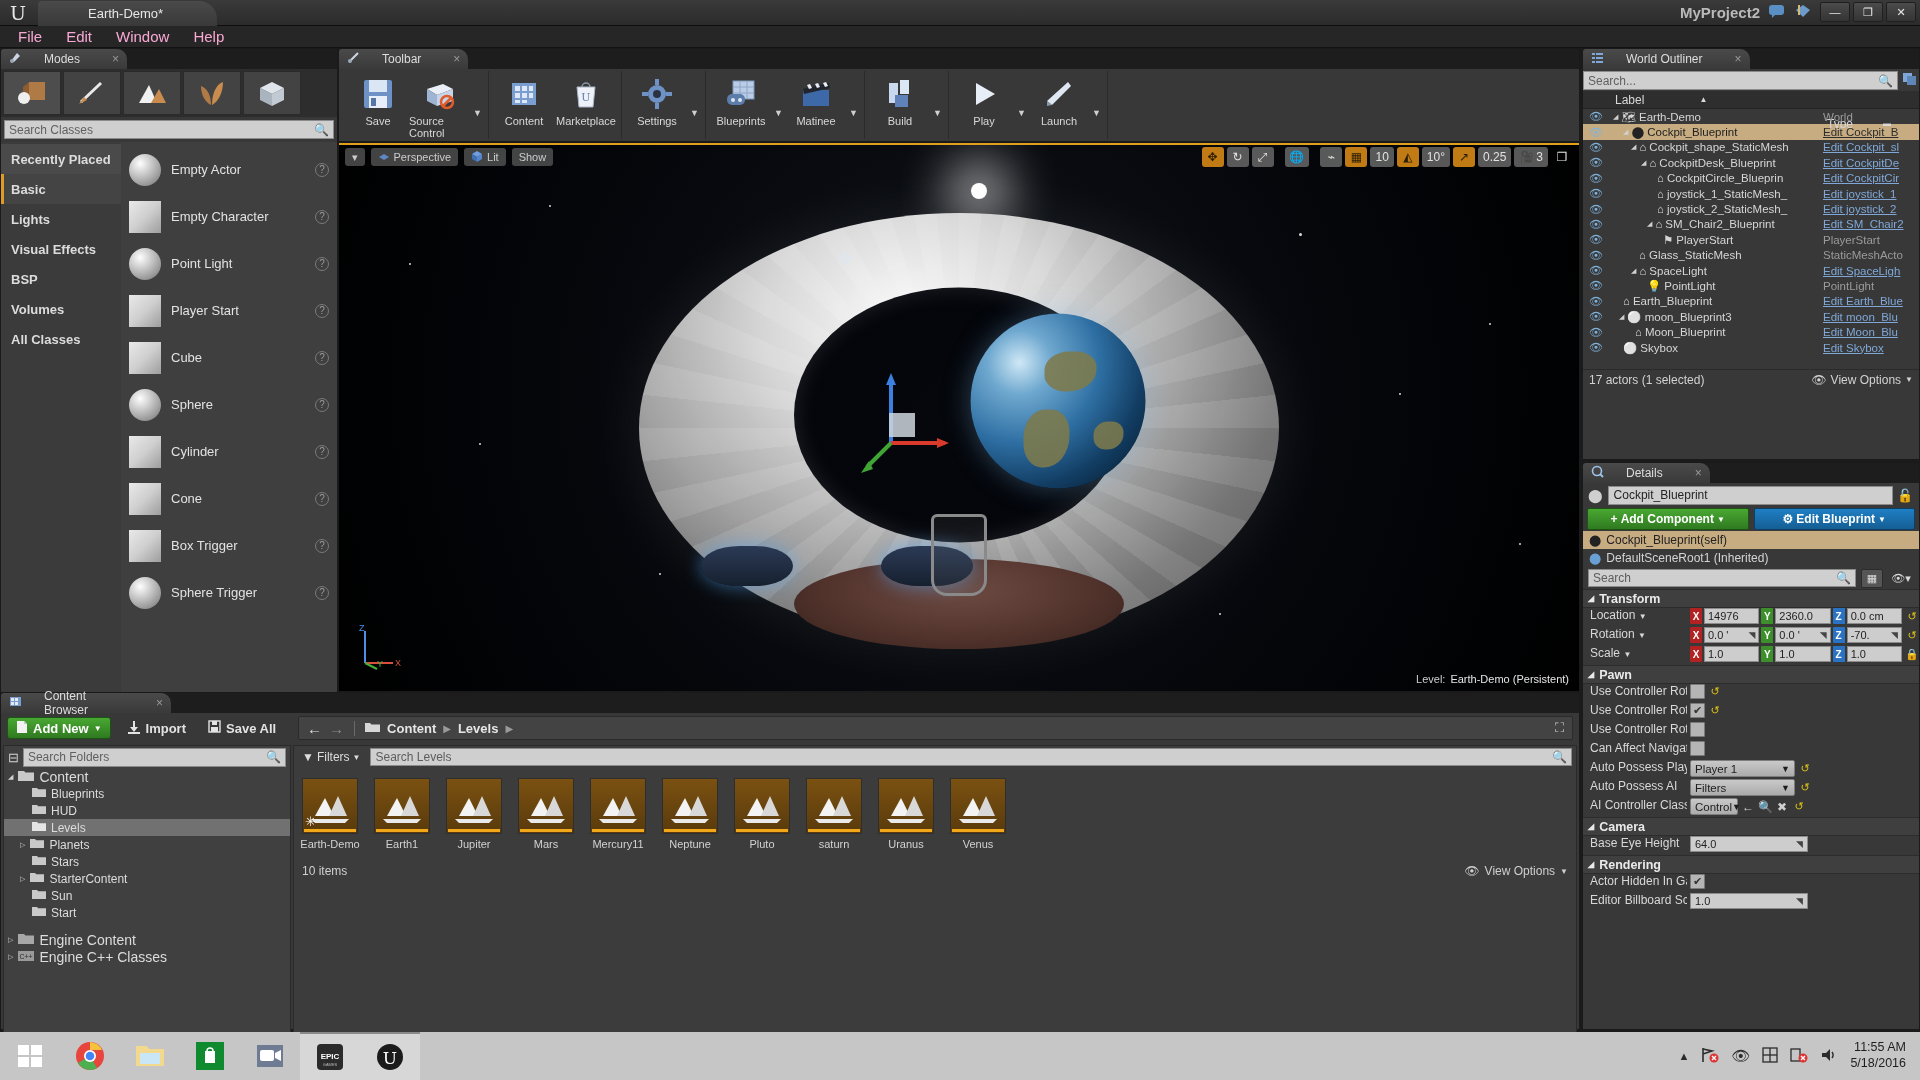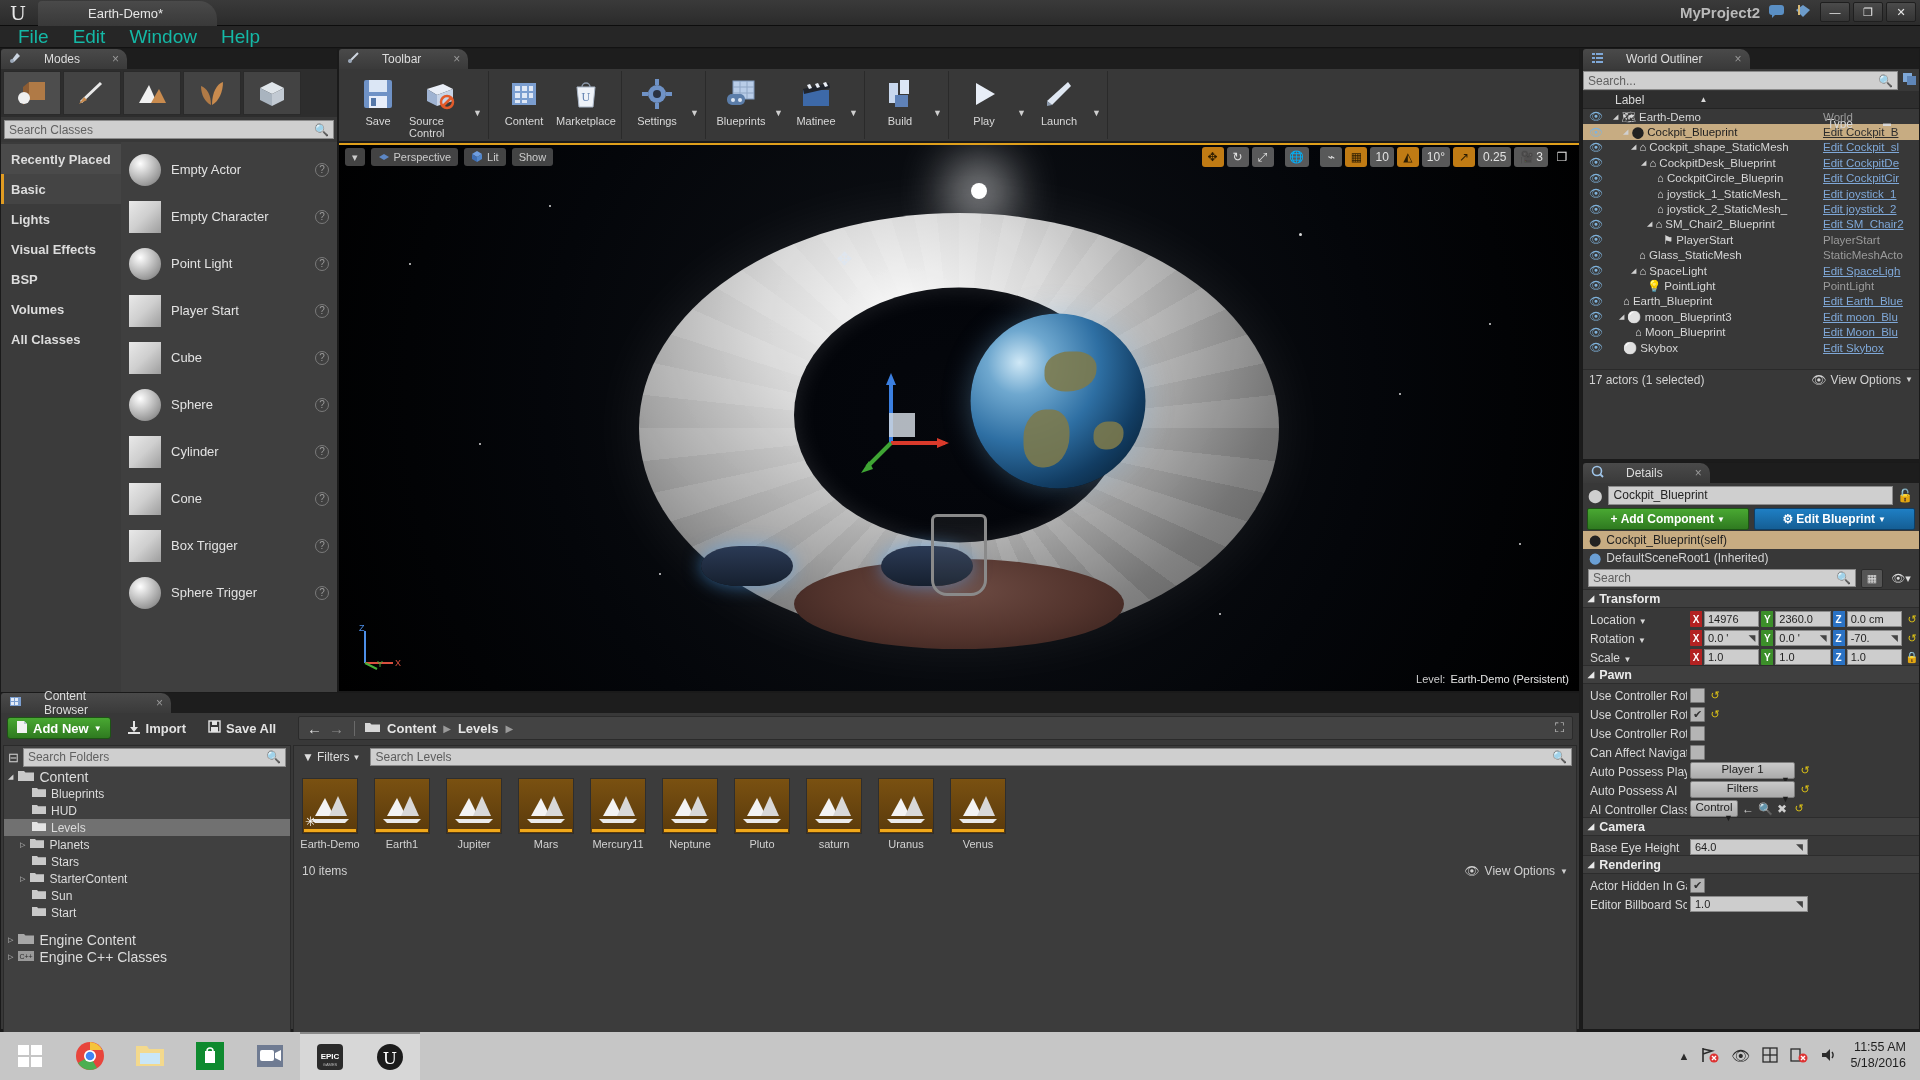--- a/index.html
+++ b/index.html
@@ -50,21 +50,21 @@
     color: #555; font-size: 11px;
   }
   .searchhelp .mag { margin-left: auto; color: #333; font-size: 12px; }
 
   
   .menubar {
     position: absolute; left: 0; top: 26px; width: 1920px; height: 22px;
     background: #262626; border-bottom: 1px solid #121212;
     display: flex; align-items: center; padding-left: 8px; gap: 4px;
   }
-  .menuitem { padding: 8px 10px; color: #14b8a6; font-size: 19px; }
+  .menuitem { padding: 8px 10px; color: #f9a8d4; font-size: 15px; }
 
   
   .panel-tab {
     height: 20px; background: linear-gradient(180deg,#4a4a4a,#3a3a3a);
     border-radius: 3px 10px 0 0; display: inline-flex; align-items: center;
     padding: 0 8px; gap: 22px; color: #ddd; font-size: 12px;
     max-width: 170px;
   }
   .panel-tab .cls { margin-left: 10px; color: #999; font-size: 12px; }
   .tabrow { height: 20px; background: #1d1d1d; display: flex; align-items: flex-end; }
@@ -299,36 +299,36 @@
   .det-search { height: 22px; display: flex; align-items: center; gap: 5px; padding: 2px 5px; }
   .det-searchbox { flex: 1; height: 18px; background: #cfcfcf; border: 1px solid #8b8b8b;
                    display: flex; align-items: center; padding: 0 4px; color: #5d5d5d; font-size: 12px; }
   .sq-btn { width: 22px; height: 19px; background: #555; border: 1px solid #2b2b2b; border-radius: 2px;
             display: flex; align-items: center; justify-content: center; font-size: 11px; color: #ddd; }
   .sect-head {
     height: 19px; background: #3f3f3f; display: flex; align-items: center; gap: 5px;
     padding-left: 5px; font-size: 12.5px; font-weight: bold; color: #eaeaea;
     border-top: 1px solid #2c2c2c; border-bottom: 1px solid #2c2c2c;
   }
-  .prop-row { height: 19px; display: flex; align-items: flex-end; font-size: 12px; color: #d8d8d8; }
+  .prop-row { height: 19px; display: flex; align-items: flex-start; font-size: 12px; color: #d8d8d8; }
   .prop-label { width: 104px; padding-left: 7px; overflow: hidden; white-space: nowrap; }
   .prop-val { flex: 1; display: flex; align-items: center; gap: 3px; padding-left: 3px; }
   .vec { display: flex; align-items: center; flex: 1; gap: 2px; }
   .axis-tag { width: 12px; height: 16px; color: #fff; font-size: 10px; font-weight: bold;
               display: flex; align-items: center; justify-content: center; border-radius: 1px 0 0 1px; }
   .axis-x { background: #b32222; } .axis-y { background: #3c8f2a; } .axis-z { background: #2a72c4; }
   .num-field { flex: 1; height: 16px; background: #cdcdcd; border: 1px solid #8b8b8b;
                display: flex; align-items: center; padding: 0 3px; color: #1e1e1e; font-size: 11px; }
   .num-field .dr { margin-left: auto; font-size: 9px; color: #444; }
   .reset { color: #e0c515; font-size: 11px; width: 14px; text-align: center; }
   .chk { width: 15px; height: 15px; background: #b5b5b5; border: 1px solid #7a7a7a; border-radius: 1px;
          display: flex; align-items: center; justify-content: center; font-size: 11px; color: #333; }
   .combo { width: 105px; height: 17px; background: linear-gradient(180deg,#c9c9c9,#ababab);
            border: 1px solid #7d7d7d; border-radius: 2px; display: flex; align-items: center;
-           padding: 0 4px; color: #1d1d1d; font-size: 11.5px; flex-direction: column; }
+           padding: 0 4px; color: #1d1d1d; font-size: 11.5px; }
   .combo .ca { margin-left: auto; font-size: 9px; }
   .wide-field { width: 118px; height: 16px; background: #cdcdcd; border: 1px solid #8b8b8b;
                 display: flex; align-items: center; padding: 0 4px; color: #1e1e1e; font-size: 11px; }
   .mini-ico { color: #cfcfcf; font-size: 12px; width: 14px; text-align: center; }
 
   
   .taskbar {
     position: absolute; left: 0; bottom: 0; width: 1920px; height: 48px;
     background: #c6c6c6; display: flex; align-items: center;
   }

